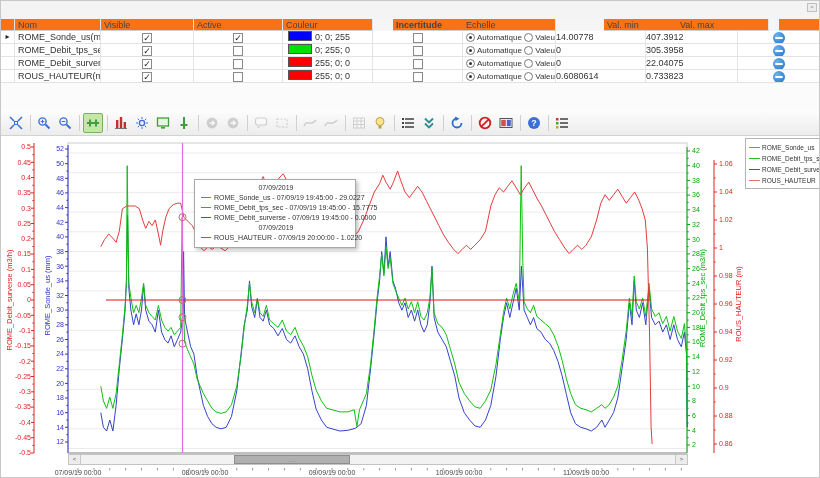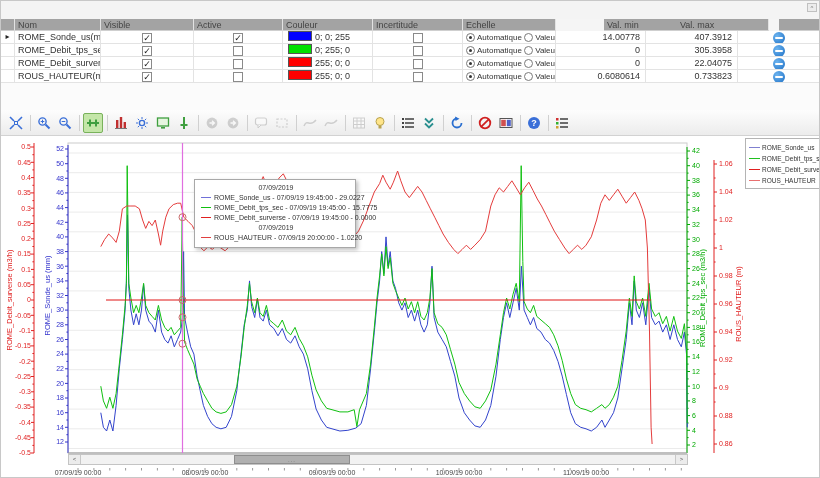--- a/index.html
+++ b/index.html
@@ -5,23 +5,23 @@
   html,body{margin:0;padding:0;background:#e8e8e8;}
   #app{position:relative;width:820px;height:478px;background:#f4f4f4;font-family:"Liberation Sans",sans-serif;overflow:hidden;border:1px solid #c8c8c8;box-sizing:border-box;}
   
   .panel-header{position:absolute;left:0;top:0;width:820px;height:13px;background:#f0f0f0;border-bottom:1px solid #dcdcdc;color:#8a8a8a;font-size:9px;line-height:13px;padding-left:4px;box-sizing:border-box;}
   .mini-btn{position:absolute;width:10px;height:9px;background:#ececec;border:1px solid #c0c0c0;color:#707070;font-size:6px;line-height:8px;text-align:center;box-sizing:border-box;}
   
   #grid{position:absolute;left:0;top:17px;width:820px;}
   .g-row{position:absolute;left:0;height:13px;width:820px;background:#fff;}
   .g-row.hdr{background:#f5f5f5;height:12px;}
   .g-cell{position:absolute;top:0;height:100%;border-right:1px solid #e3e3e3;border-bottom:1px solid #e3e3e3;box-sizing:border-box;font-size:9px;color:#333;line-height:12px;white-space:nowrap;overflow:hidden;}
-  .g-cell.hdr{color:#444;background:#a3a3a3;border-bottom:1px solid #cfcfcf;}
+  .g-cell.hdr{color:#444;background:#f97316;border-bottom:1px solid #cfcfcf;}
   .pad{padding-left:3px;}
-  .num{text-align:right;padding-right:5px;}
+  .num{text-align:left;padding-right:5px;}
   .cb{display:inline-block;width:10px;height:10px;border:1px solid #8a8a8a;background:#fff;box-sizing:border-box;font-size:9px;line-height:8px;text-align:center;color:#222;vertical-align:middle;}
   .center{text-align:center;}
   .radio{display:inline-block;width:9px;height:9px;border:1px solid #7a7a7a;border-radius:50%;background:#fff;box-sizing:border-box;vertical-align:-2px;position:relative;margin-right:2px;}
   .radio.on::after{content:"";position:absolute;left:2px;top:2px;width:3px;height:3px;border-radius:50%;background:#333;}
   .swatch{display:inline-block;width:22px;height:8px;border:1px solid #555;vertical-align:-1px;margin:0 3px 0 2px;}
   .remove-btn{display:inline-block;width:12px;height:12px;border-radius:50%;background:radial-gradient(circle at 4px 4px,#6cb4f0,#1d6fc4);position:relative;vertical-align:middle;}
   .remove-btn::after{content:"";position:absolute;left:2px;top:5px;width:8px;height:2px;background:#fff;border-radius:1px;}
   .rowsel{font-size:8px;color:#222;text-align:center;line-height:12px;}
   #grid-after{position:absolute;left:0;top:82px;width:820px;height:27px;background:#fbfbfb;border-bottom:1px solid #d8d8d8;}
   
@@ -56,21 +56,21 @@
   <div class="mini-btn" style="left:806px;top:2px;">^</div>
   <div class="mini-btn" style="left:806px;top:18px;">^</div>
 
   <div id="grid">
       <div class="g-row hdr" style="top: 1px;">
         <div class="g-cell hdr" style="left: 0px; width: 14px;"></div>
         <div class="g-cell hdr pad" style="left: 14px; width: 86px;">Nom</div>
         <div class="g-cell hdr pad" style="left: 100px; width: 93px;">Visible</div>
         <div class="g-cell hdr pad" style="left: 193px; width: 89px;">Active</div>
         <div class="g-cell hdr pad" style="left: 282px; width: 90px;">Couleur</div>
-        <div class="g-cell hdr pad" style="left: 372px; width: 90px;">Incertitude</div>
+        <div class="g-cell hdr pad" style="left: 392px; width: 90px; font-weight: bold;">Incertitude</div>
         <div class="g-cell hdr pad" style="left: 462px; width: 93px;">Echelle</div>
         <div class="g-cell hdr pad" style="left: 555px; width: 90px; margin-left: 48px;">Val. min</div>
         <div class="g-cell hdr pad" style="left: 645px; width: 92px; margin-left: 31px;">Val. max</div>
         <div class="g-cell hdr pad" style="left: 778px; width: 83px; text-align: right;">Enlever</div>
       </div>
       <div class="g-row" style="top: 13px;">
         <div class="g-cell rowsel" style="left: 0px; width: 14px;">▸</div>
         <div class="g-cell pad" style="left: 14px; width: 86px;">ROME_Sonde_us(mm)</div>
         <div class="g-cell center" style="left: 100px; width: 93px;"><span class="cb">✓</span></div>
         <div class="g-cell center" style="left: 193px; width: 89px;"><span class="cb">✓</span></div>

